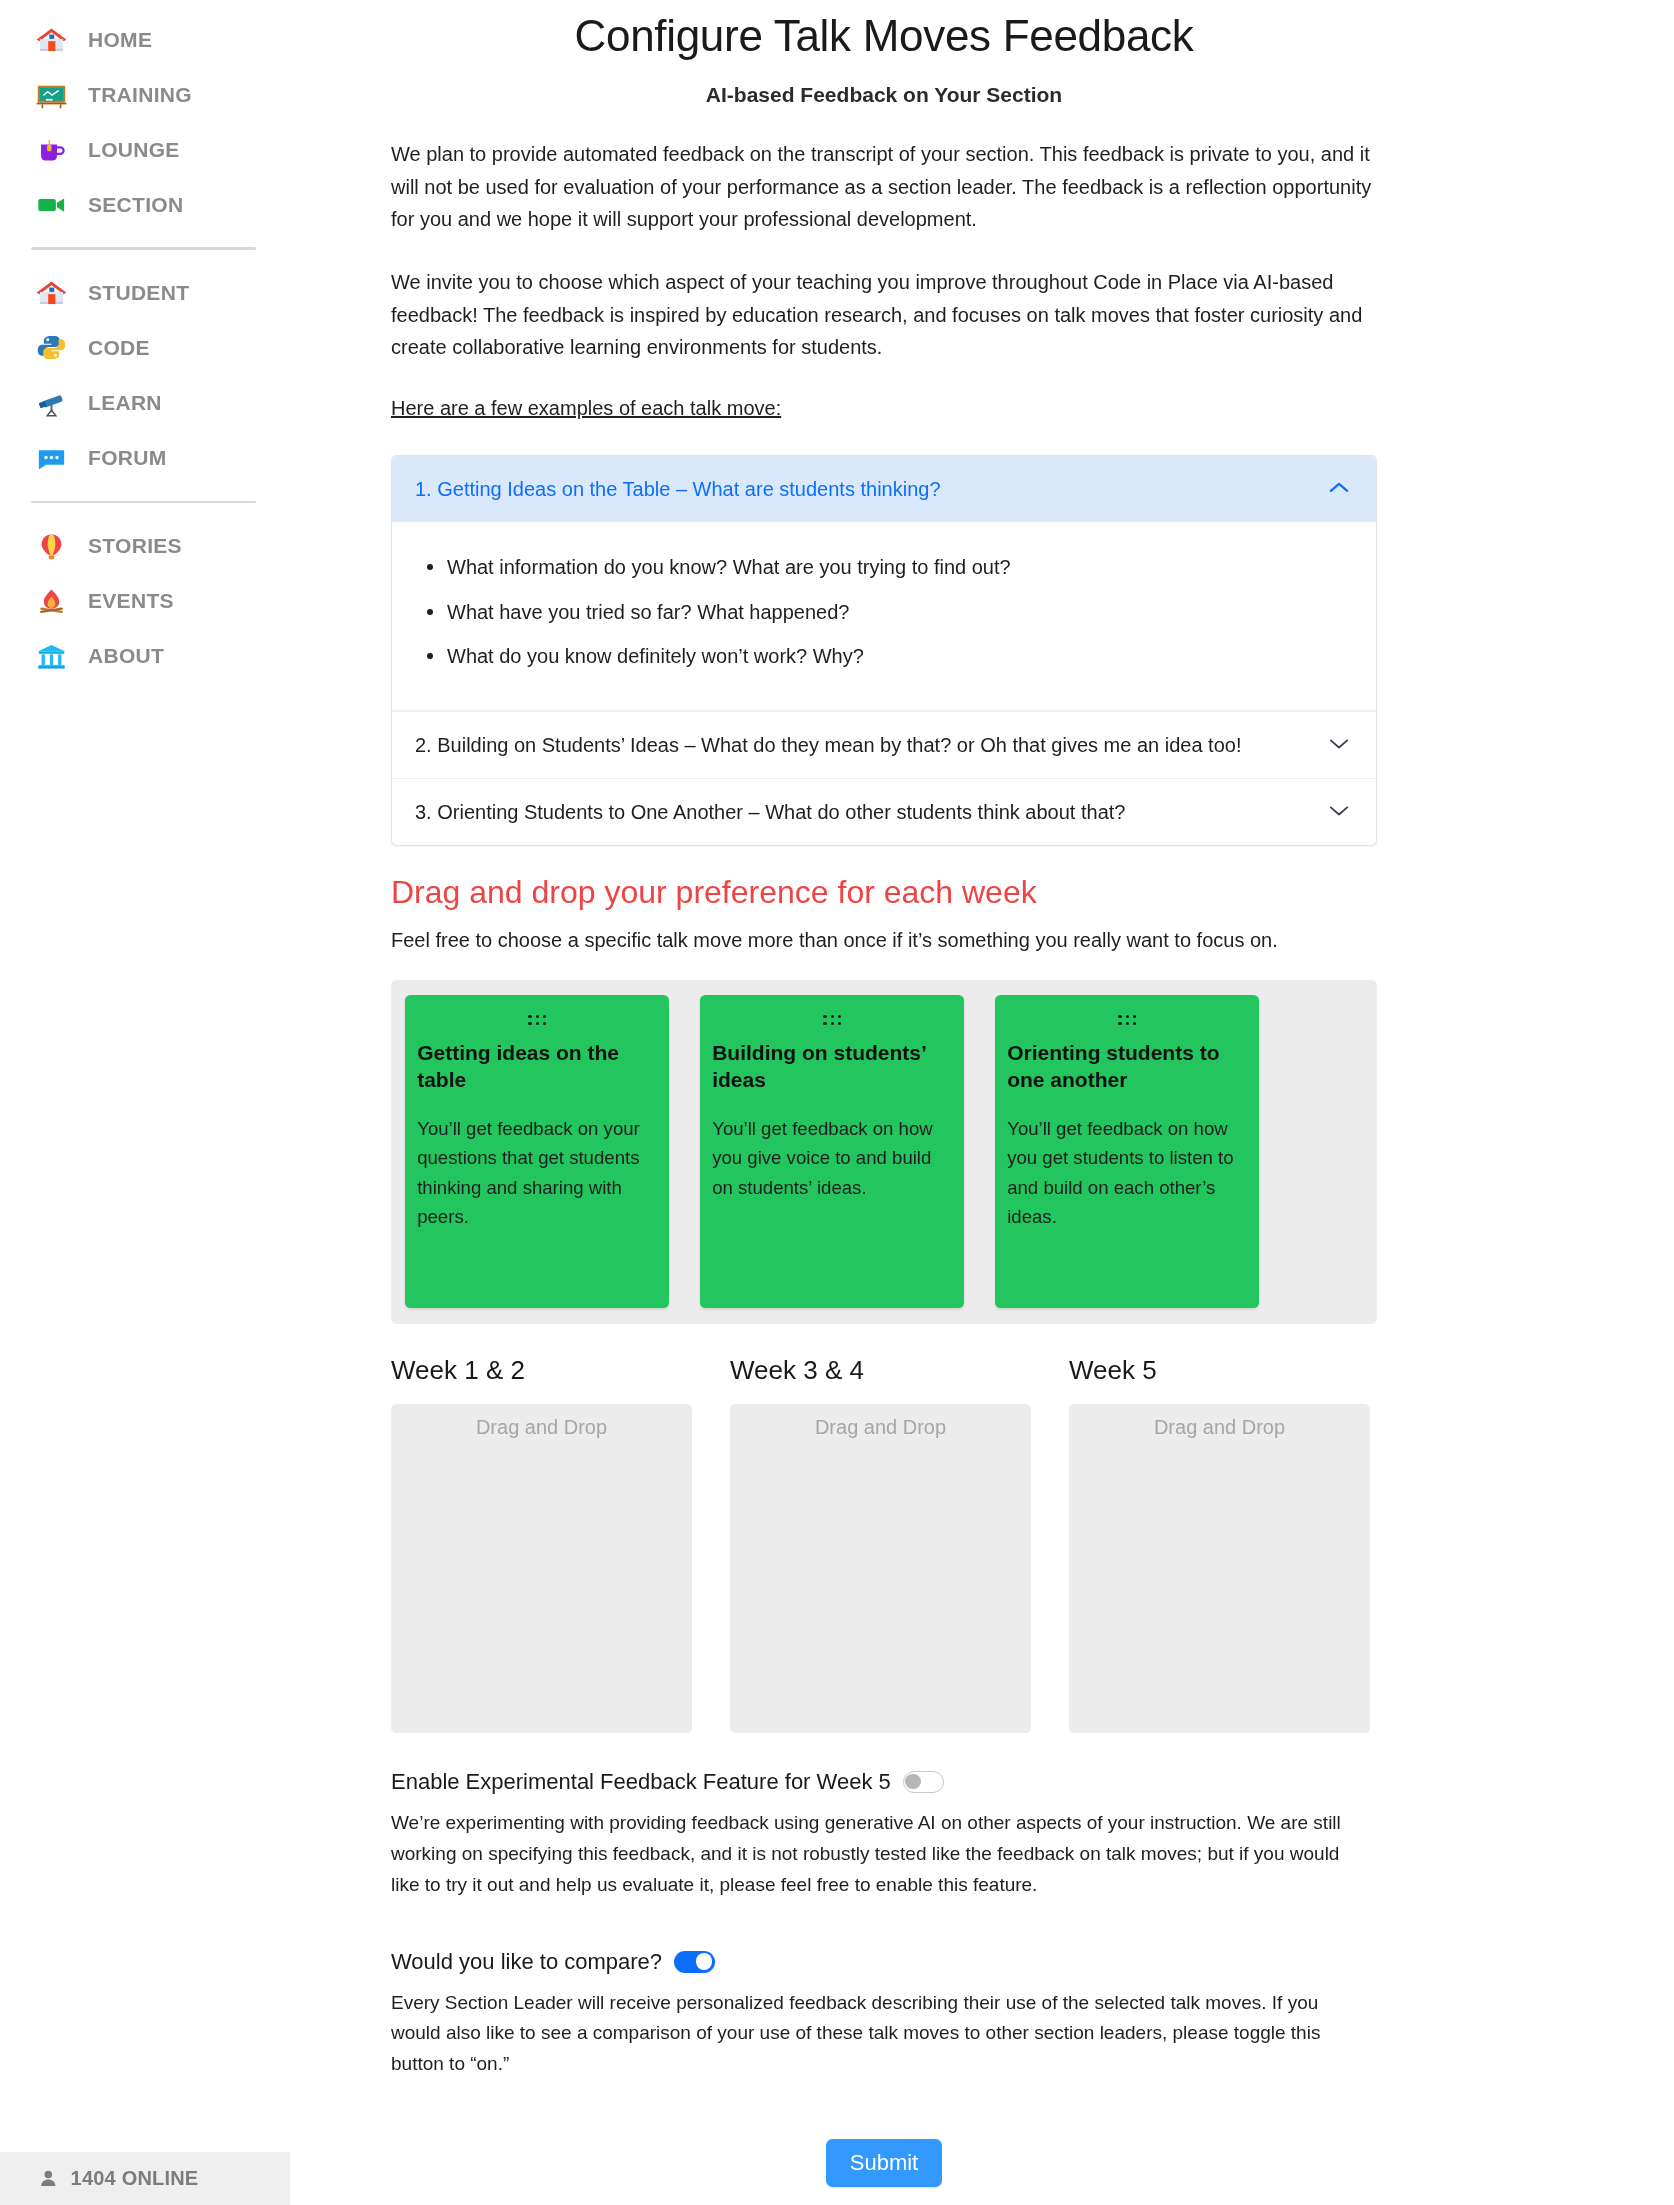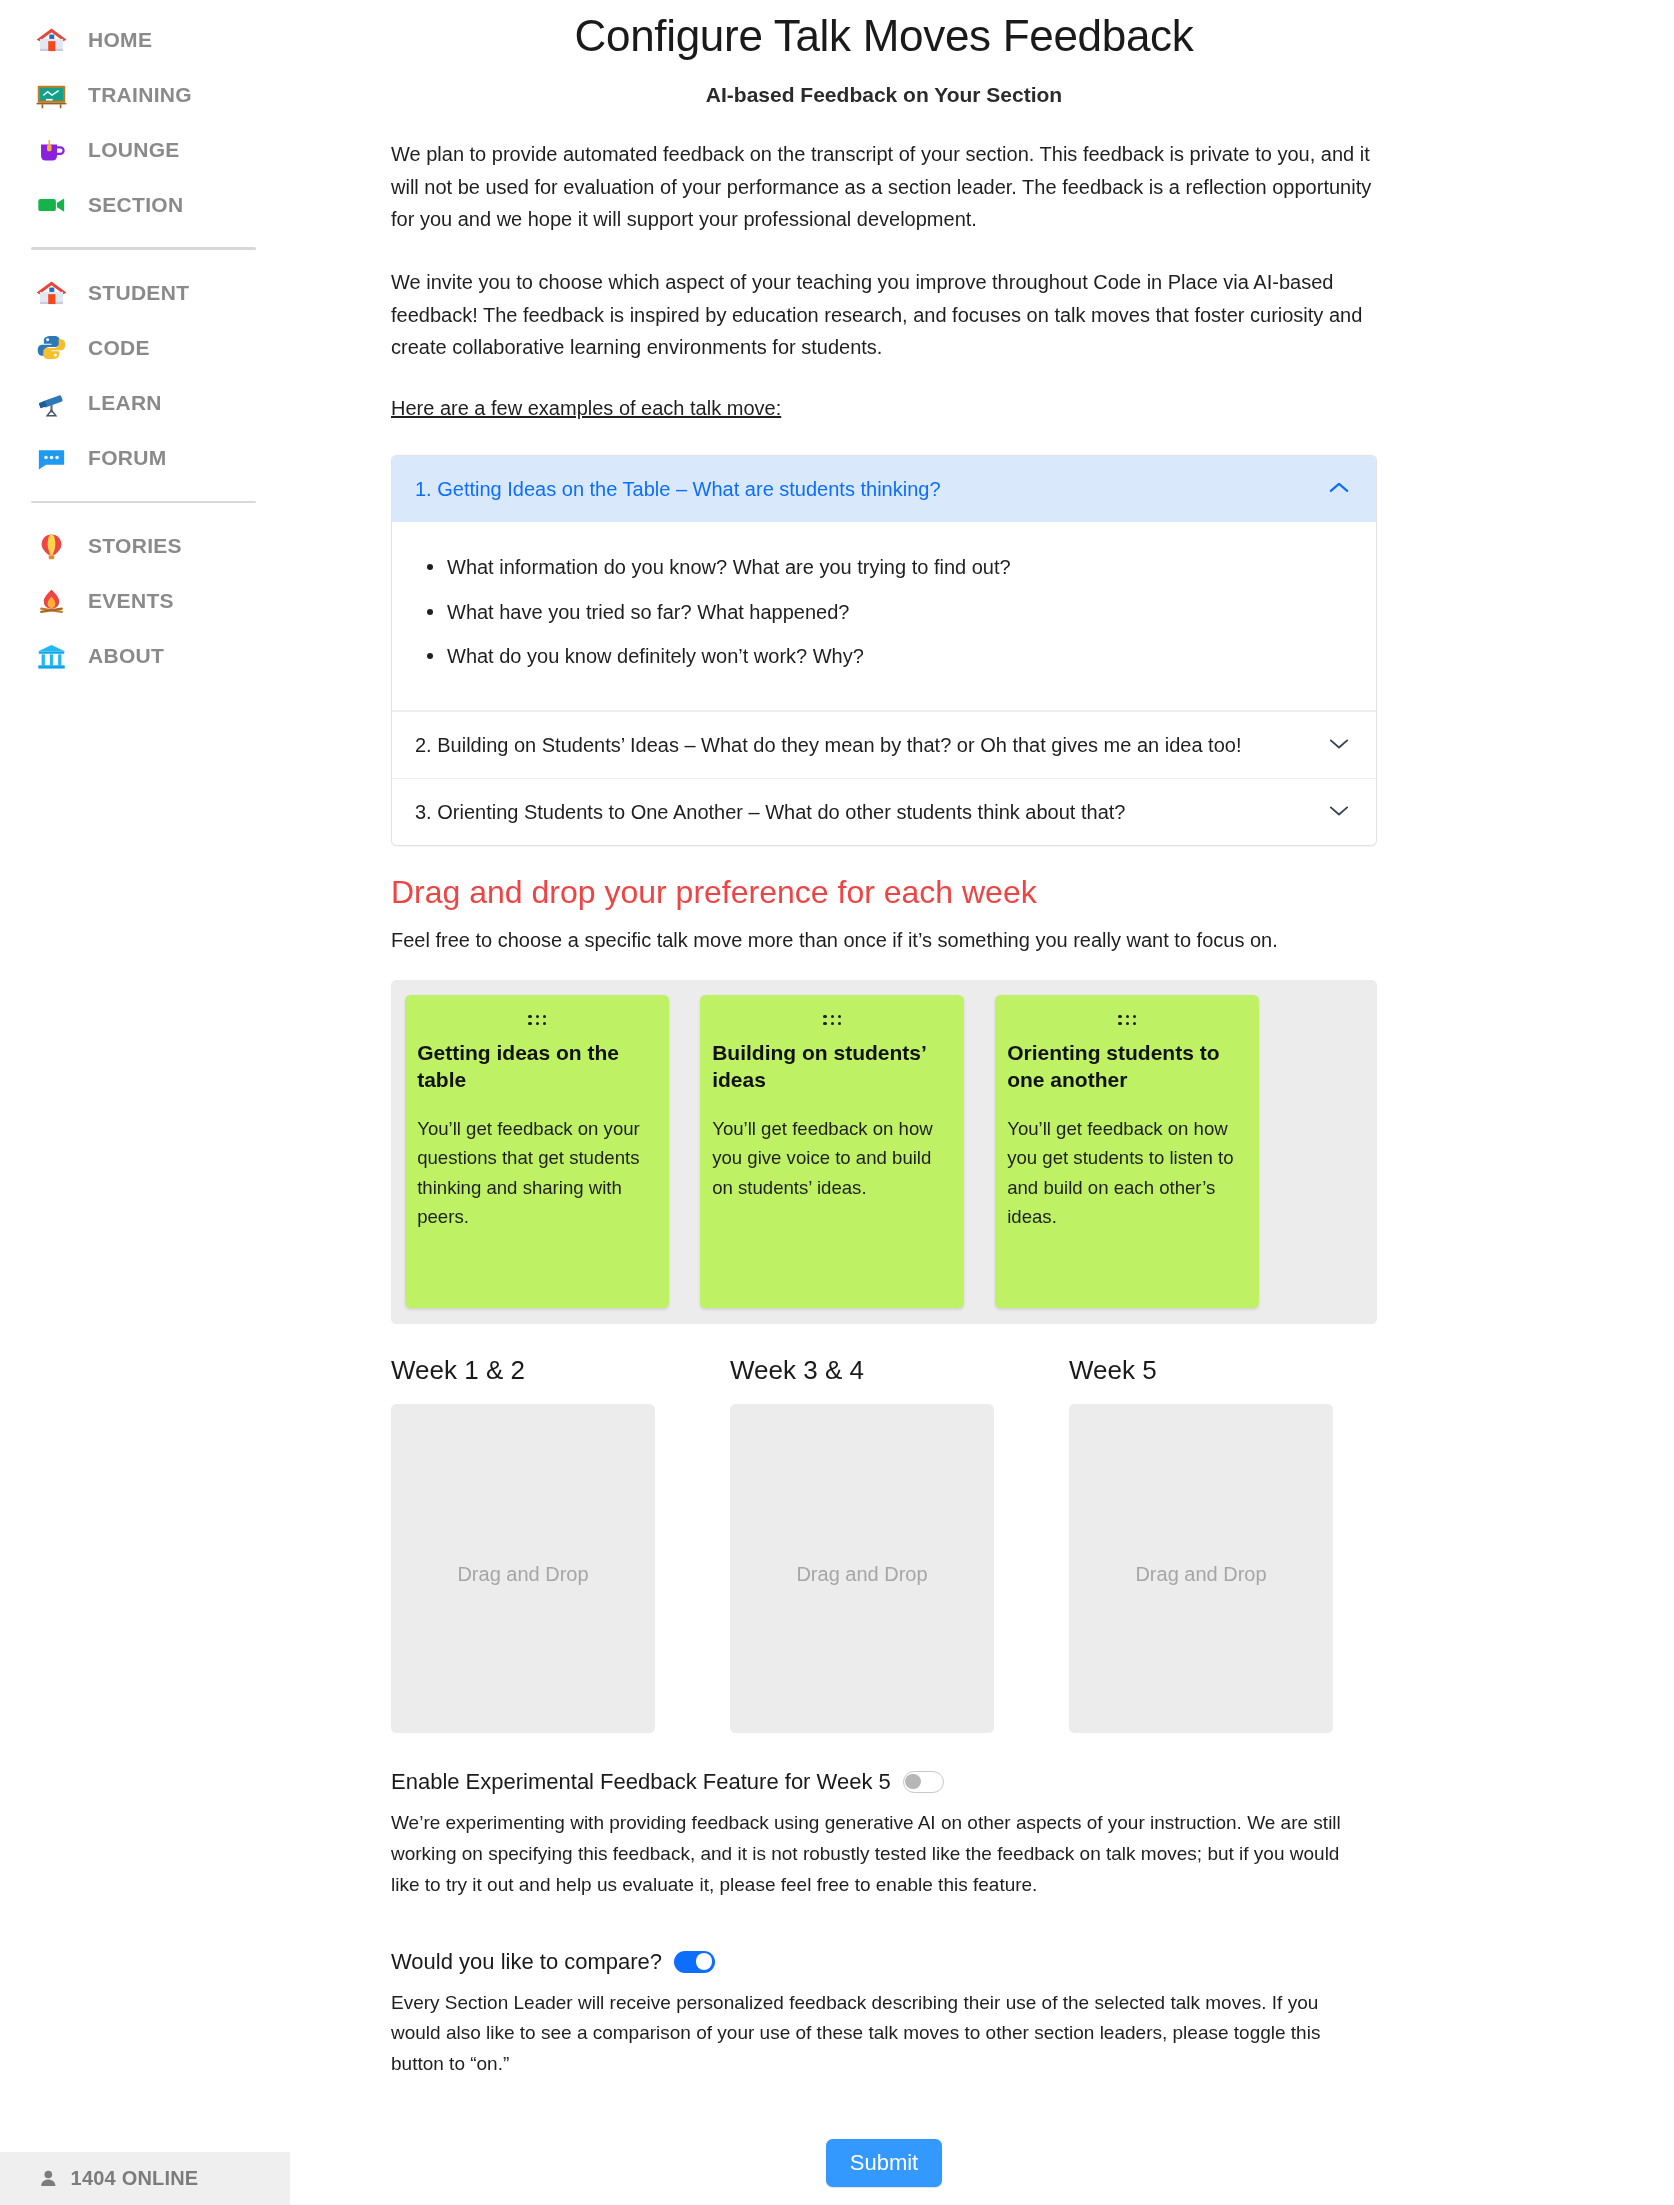--- a/index.html
+++ b/index.html
@@ -178,21 +178,21 @@
     margin-top: 28.5px;
     background: #ececec;
     border-radius: 5.5px;
     padding: 15.3px 14.2px;
     display: flex;
     gap: 31px;
   }
   .move-card {
     width: 264px;
     min-height: 313px;
-    background: #bef264;
+    background: #22c55e;
     border-radius: 5.5px;
     box-shadow: 0 1.1px 2.7px rgba(0,0,0,0.10);
     padding: 16.4px 12px 14.2px 12px;
   }
   .grip {
     width: 20px;
     height: 11px;
     margin: 3.3px auto 14.2px auto;
     display: grid;
     grid-template-columns: repeat(3, 3.3px);
@@ -227,26 +227,25 @@
     gap: 31px;
   }
   .week-col { width: 308px; }
   .week-label {
     font-size: 26px;
     font-weight: 400;
     color: #1a1a1a;
     margin-bottom: 18.6px;
   }
   .drop-zone {
-    width: 264px;
+    width: 301px;
     height: 329px;
     background: #ececec;
     border-radius: 5.5px;
     display: flex;
-    align-items: center;
     justify-content: center;
     padding-top: 12px;
   }
   .drop-text {
     font-size: 20px;
     color: #a6a6a6;
   }
 
   
   .toggle-block { width: 986px; }

